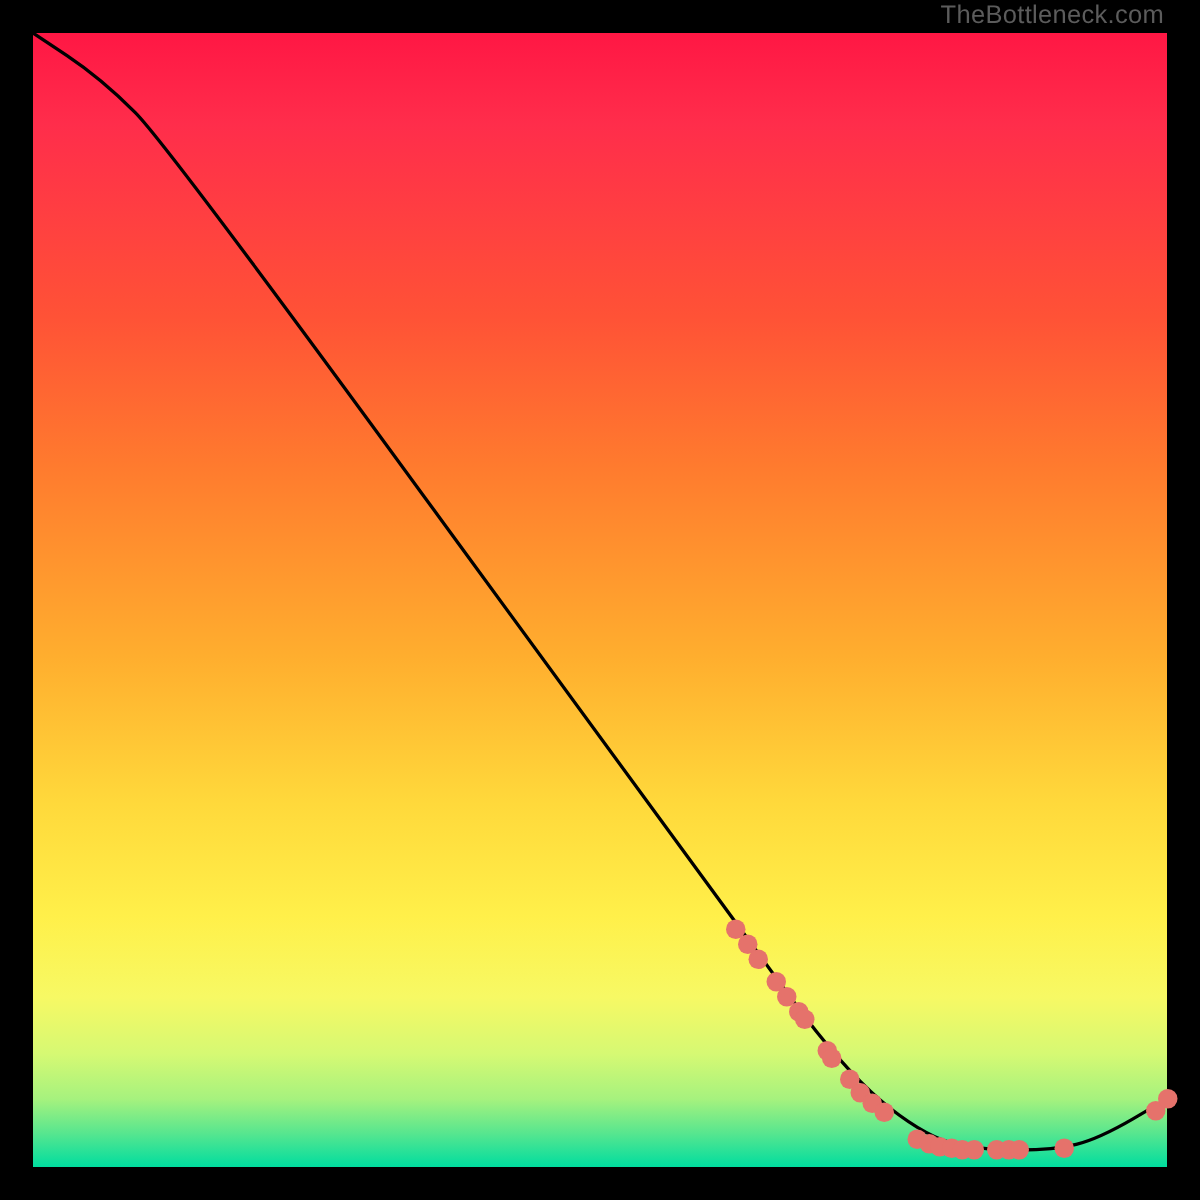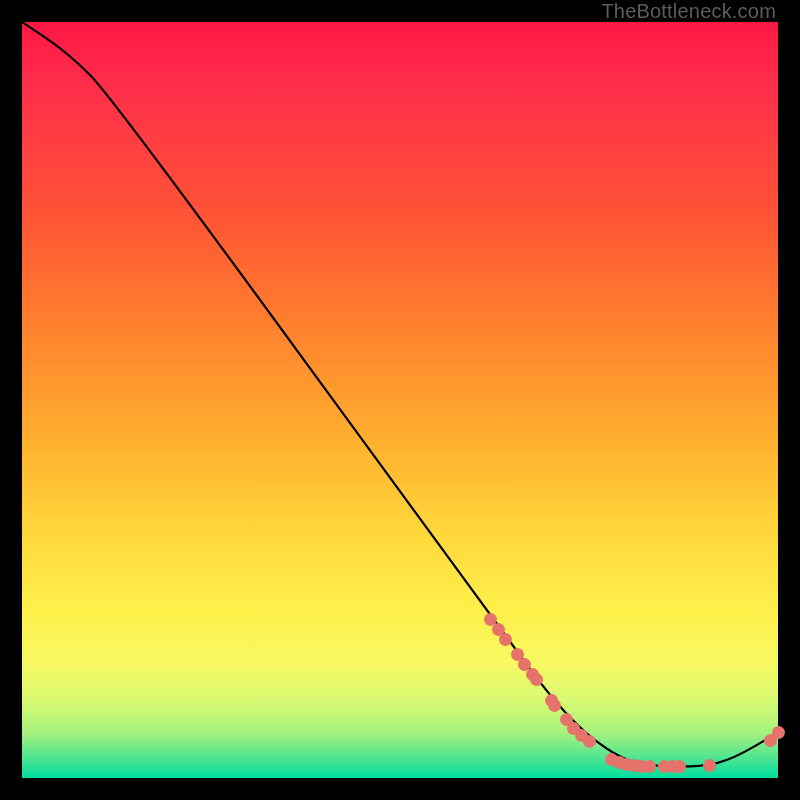--- a/index.html
+++ b/index.html
@@ -33,21 +33,21 @@
       #a6f27e 94%,
       #58e68f 97%,
       #00dd9f 100%
     );
   }
 
   .watermark {
     position: absolute;
     top: 0px;
     right: 24px;
-    font-size: 20px;
+    font-size: 17px;
     font-weight: 500;
     color: #5c5c5c;
     letter-spacing: 0.2px;
     font-family: Arial, Helvetica, sans-serif;
   }
 
   svg.curve {
     position: absolute;
     left: 22px;
     top: 22px;

